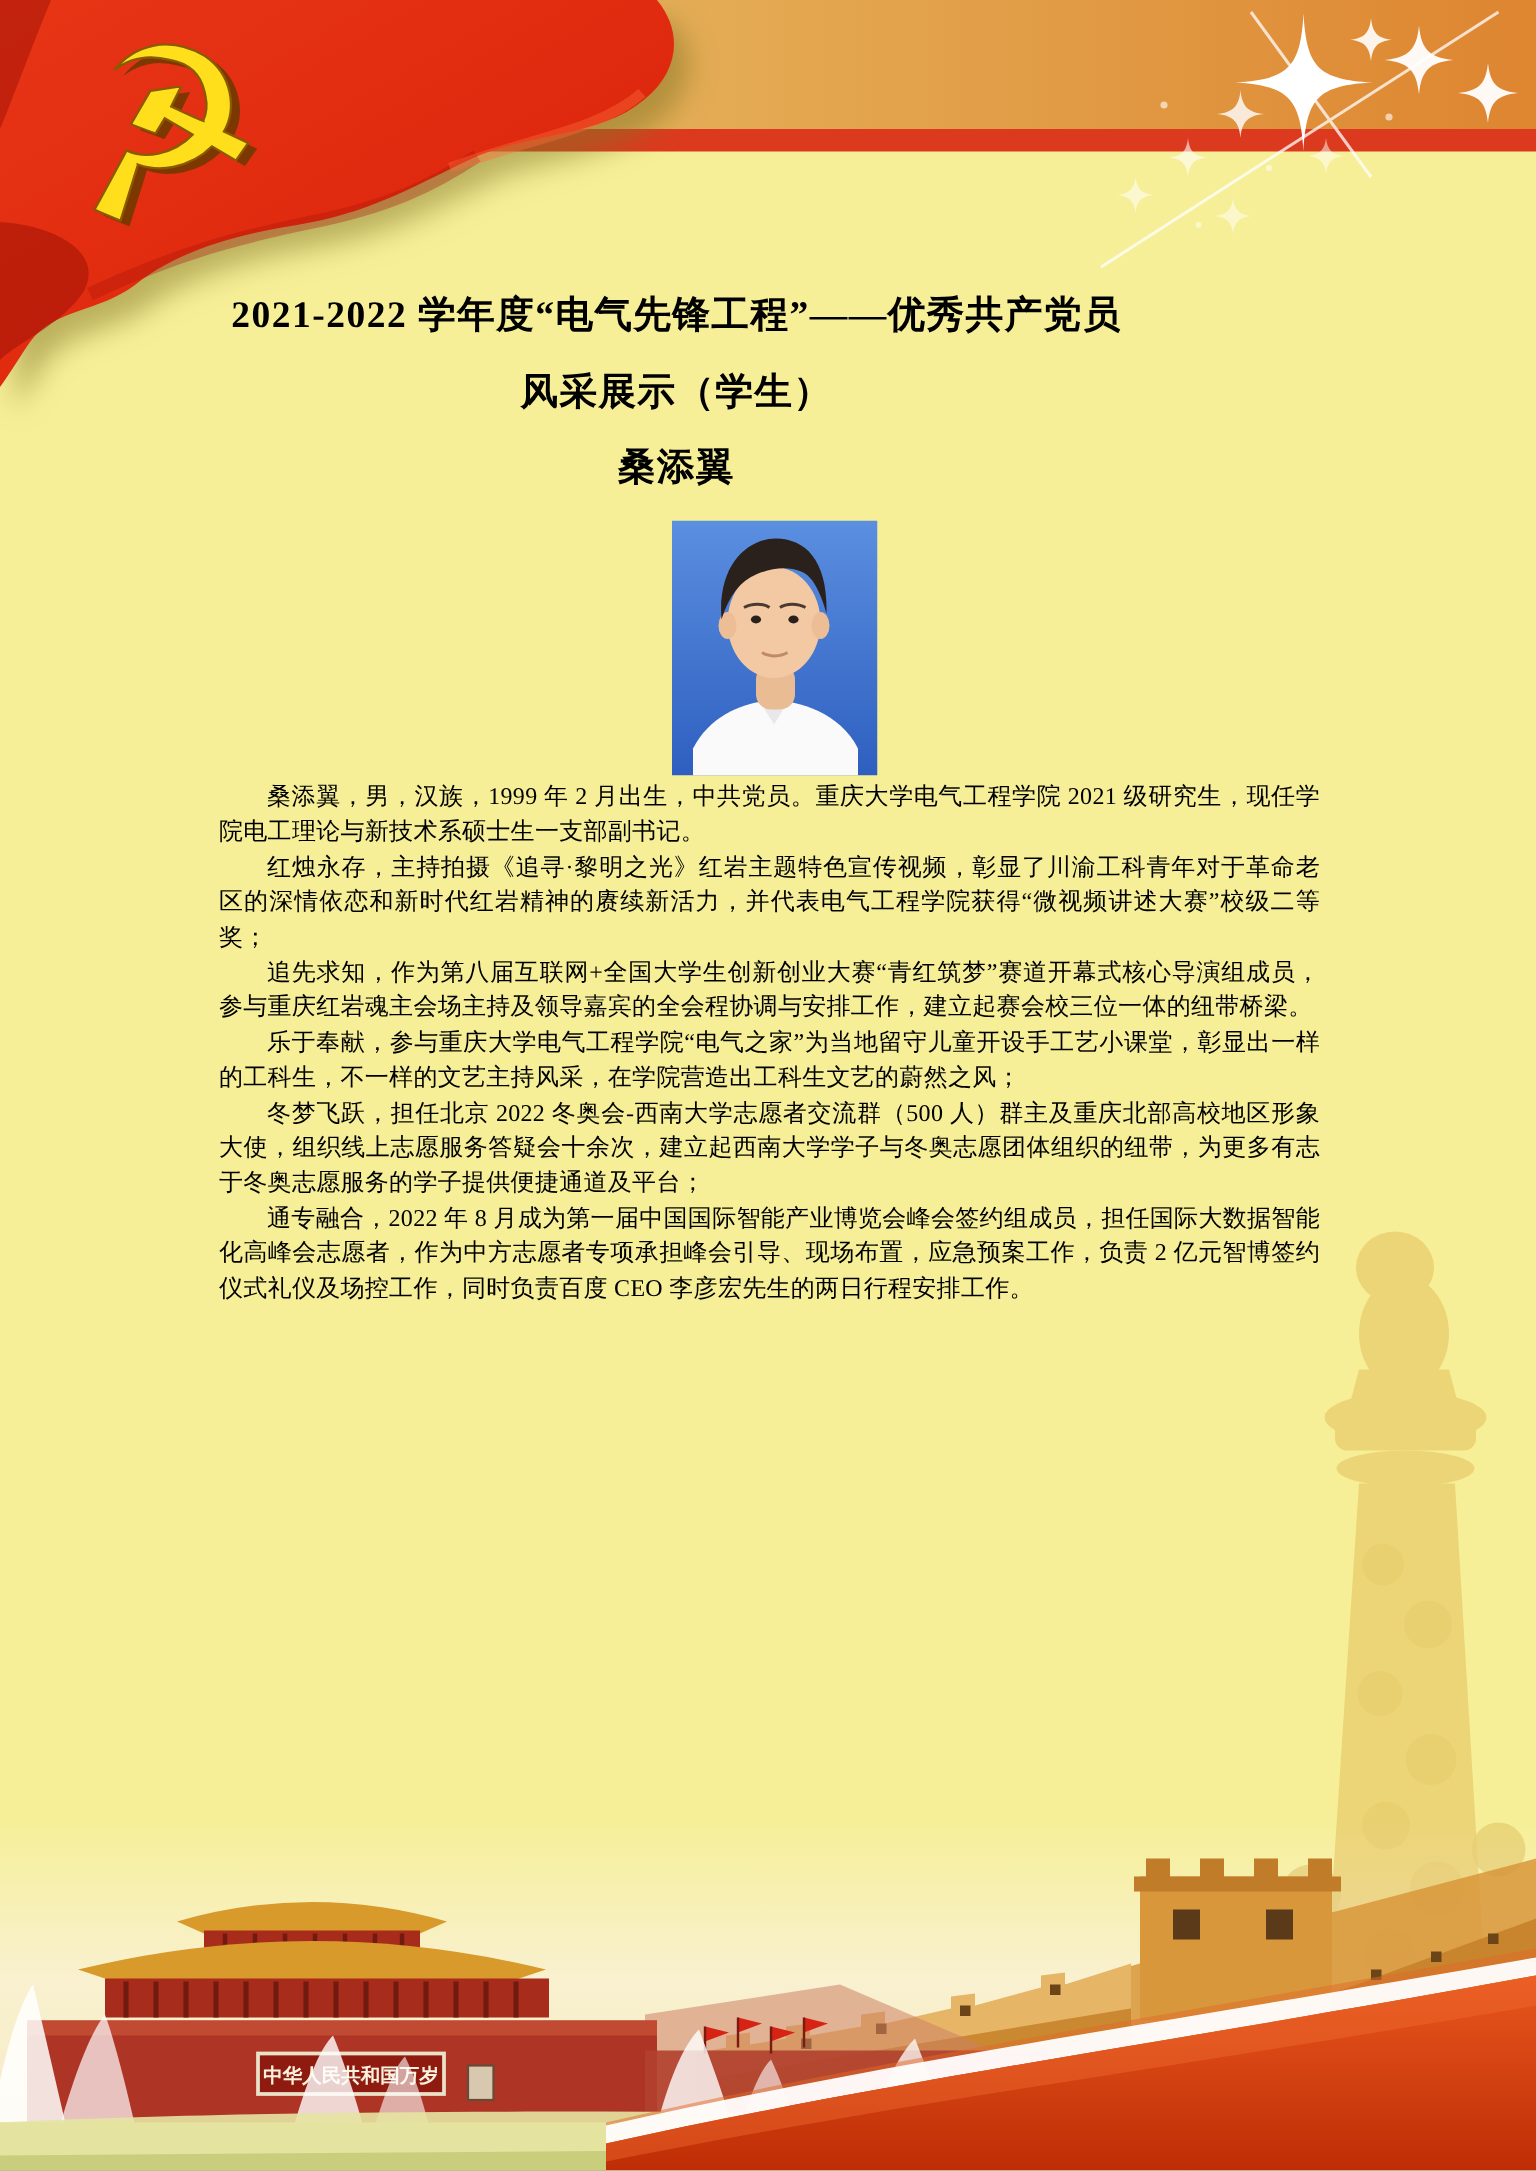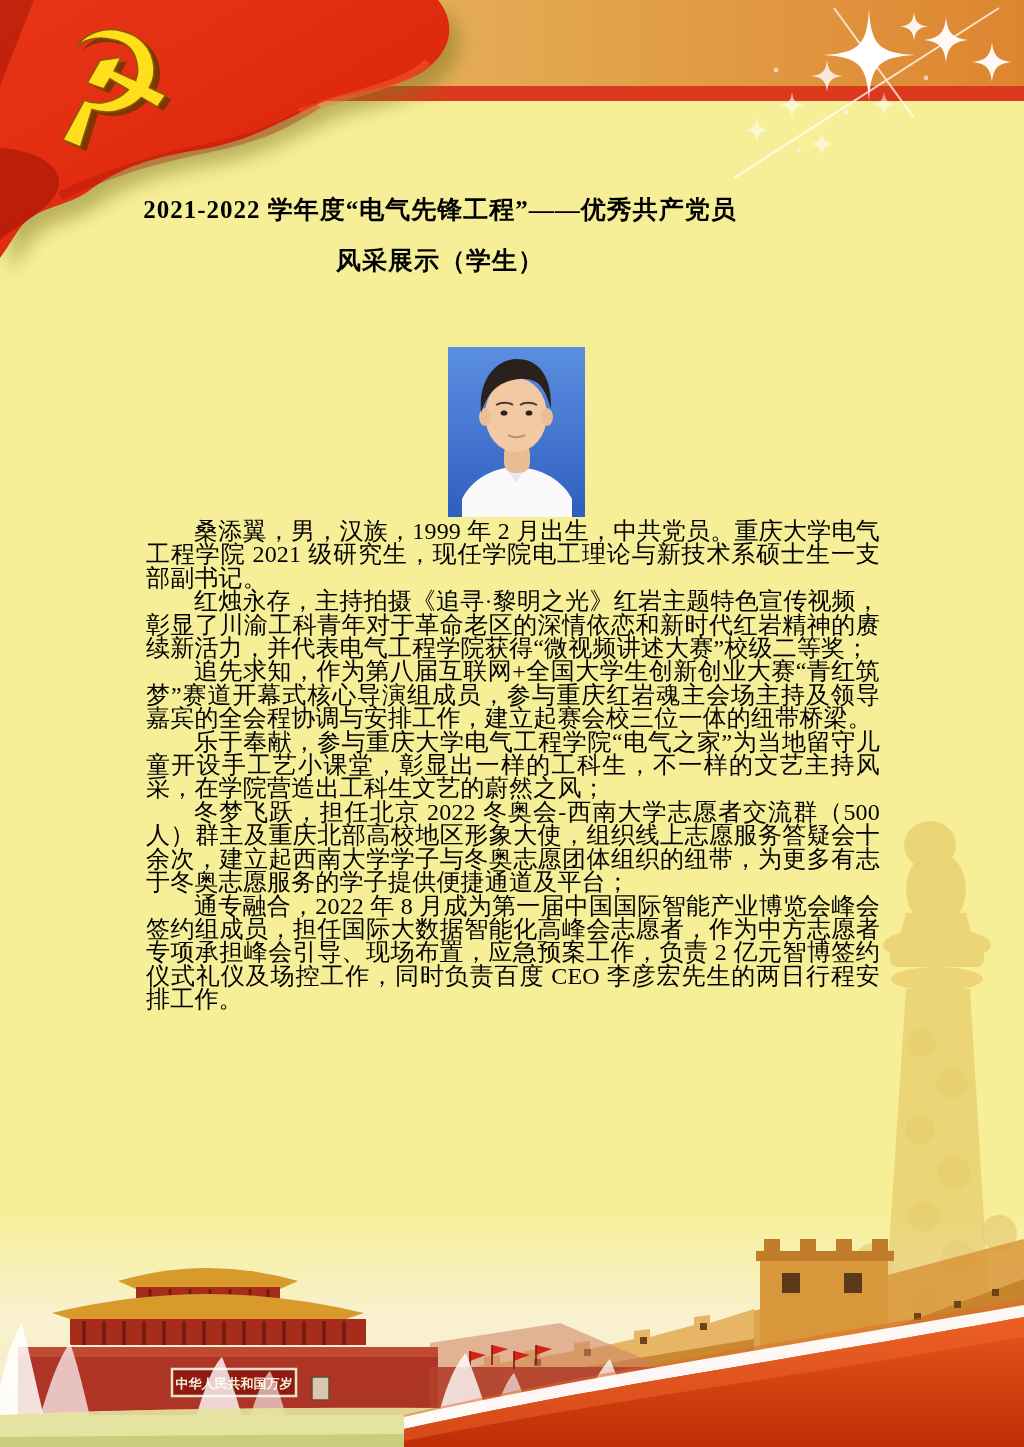--- a/index.html
+++ b/index.html
@@ -11,32 +11,32 @@
   
   .top-band { position:absolute; top:0; left:0; width:1024px; height:86px;
     background:linear-gradient(90deg,#E9C273 0%,#E4AC55 45%,#DE8530 100%); z-index:1; }
   .red-strip { position:absolute; top:86px; left:0; width:1024px; height:15px;
     background:#DC3A1E; z-index:1; }
   .sparkles { position:absolute; top:0; right:0; z-index:2; }
   .flag-wrap { position:absolute; top:0; left:0; z-index:3;
     filter:drop-shadow(10px 14px 9px rgba(130,115,35,.5)); }
   
   .title-line1, .title-line2, .person-name {
-    position:absolute; left:0; width:880px; text-align:center;
+    position:absolute; left:11px; width:880px; text-align:center;
     font-weight:700; font-size:25px; letter-spacing:1px; z-index:5;
   }
   .title-line1 { top:193px; }
   .title-line2 { top:244px;text-align:center; }
   .person-name { top:294px; }
   
   .photo { position:absolute; left:448px; top:347px; width:137px; height:170px; z-index:5; }
   
   .body-text {
     position:absolute; left:146px; top:520px; width:734px; z-index:5;
-    font-size:24px; line-height:23.4px; text-align:justify; letter-spacing:0.2px;
+    font-size:16px; line-height:23.4px; text-align:justify; letter-spacing:0.2px;
   }
   .body-text p { margin:0; text-indent:2em; }
   
   .huabiao { position:absolute; right:0; top:793px; z-index:2; opacity:.32; }
   .bottom-sky { position:absolute; left:0; bottom:0; width:1024px; height:235px; z-index:1;
     background:linear-gradient(180deg, rgba(246,239,151,0) 0%, rgba(249,241,213,.9) 45%, #F6E9C6 100%); }
   .great-wall { position:absolute; right:0; bottom:18px; z-index:2; }
   .tiananmen { position:absolute; left:0; bottom:0; z-index:3; }
   .ribbon { position:absolute; right:0; bottom:0; z-index:4; }
 </style>
@@ -92,20 +92,21 @@
       <path fill="#9E1206" opacity=".5" d="M0 0 L34 0 C20 34 10 62 0 86 Z"></path>
       <g transform="translate(108,88) rotate(-12)" font-family="'DejaVu Sans',sans-serif" font-size="150" text-anchor="middle">
         <text x="5" y="57" fill="#6B3A00" opacity=".85">☭</text>
         <text x="0" y="52" fill="#FFDF1C" stroke="#8A5A00" stroke-width="1.5">☭</text>
       </g>
     </svg>
   </div>
 
   <div class="title-line1">2021-2022 学年度“电气先锋工程”——优秀共产党员</div>
   <div class="title-line2">风采展示（学生）</div>
+  <div class="person-name">桑添翼</div>
 
   <svg class="photo" viewBox="0 0 137 170">
     <defs>
       <linearGradient id="photoBg" x1="0" y1="0" x2="0" y2="1">
         <stop offset="0" stop-color="#5B8FE0"></stop>
         <stop offset="1" stop-color="#2E5FC0"></stop>
       </linearGradient>
     </defs>
     <rect width="137" height="170" fill="url(#photoBg)"></rect>
     <path d="M14 170 L14 152 C26 128 52 120 68 120 C84 120 112 128 124 152 L124 170 Z" fill="#FAFAFA"></path>

